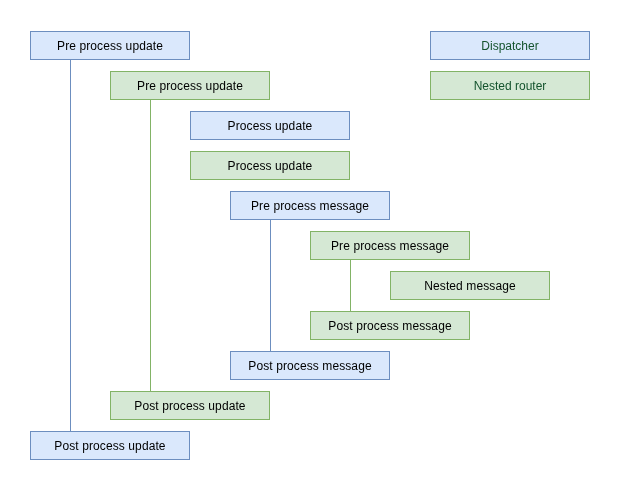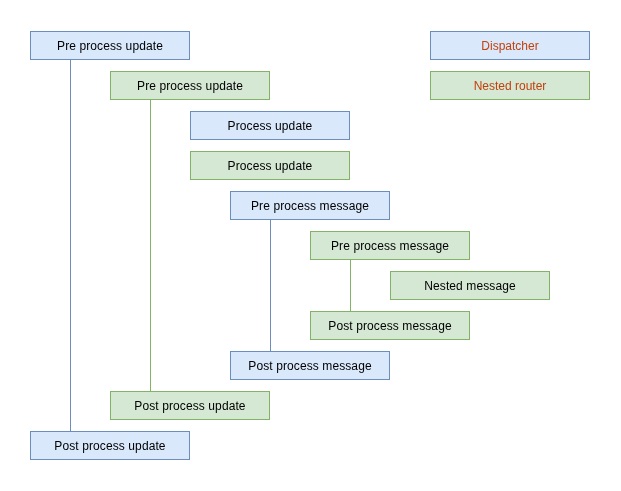--- a/index.html
+++ b/index.html
@@ -40,21 +40,21 @@
   .legend-node {
     position: absolute;
     box-sizing: border-box;
     border-width: 1px;
     border-style: solid;
     display: flex;
     align-items: center;
     justify-content: center;
     font-size: 12px;
     line-height: 14px;
-    color: #c2410c;
+    color: #14532d;
     text-align: center;
     white-space: nowrap;
   }
 </style>
 </head>
 <body>
 
 <div id="canvas">
   <div id="connectors-layer">
       <div class="conn" style="left: 70px; top: 60px; height: 371px; background: rgb(108, 142, 191);"></div>

